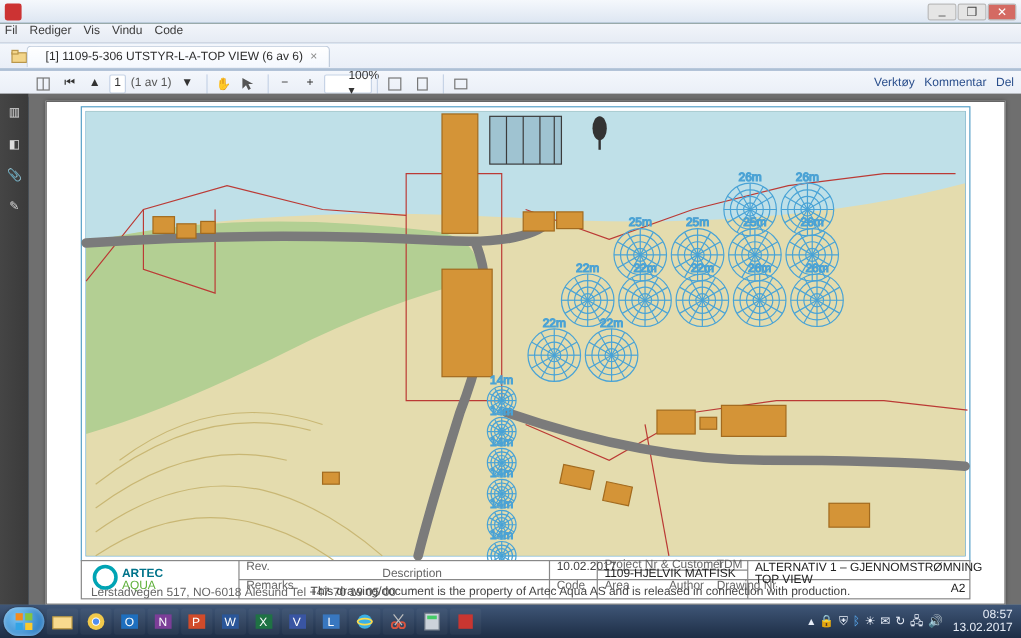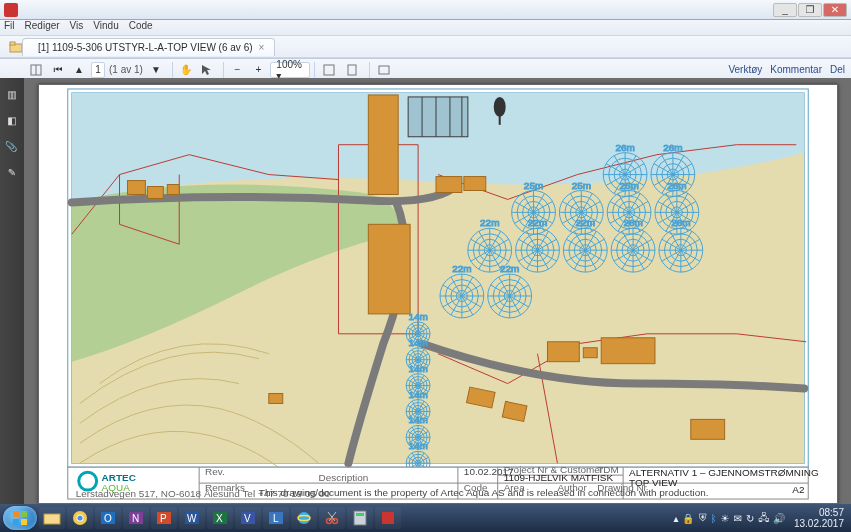--- a/index.html
+++ b/index.html
@@ -12,21 +12,21 @@
   .menubar{height:16px;background:linear-gradient(#f2f5fa,#e6ecf4);border-bottom:1px solid #cfd6e2;display:flex;align-items:flex-start;color:#3b3b3b;padding:0 4px}
   .menubar span{margin-right:10px}
   .tbrow{height:22px;background:linear-gradient(#f4f7fc,#e9eef7);border-bottom:1px solid #cfd6e2;display:flex;align-items:center;padding:0 6px;color:#333}
   .tbbtn{height:18px;min-width:18px;margin-right:3px;display:flex;align-items:center;justify-content:center;border:1px solid transparent;border-radius:3px;padding:0 2px;background:transparent}
   .tbbtn svg{display:block}
   .pill{background:#f2f6ff;border:1px solid #c6d3e6;padding:1px 6px;border-radius:3px;margin-right:8px}
   .sep{width:1px;height:16px;background:#c6d3e6;margin:0 4px}
   .tabbar{display:flex;align-items:flex-end;height:20px;background:linear-gradient(#e8edf5,#dfe6f1);border-bottom:1px solid #c1cddd;padding-left:22px}
   .tab{display:flex;align-items:center;height:18px;padding:0 10px 0 15px;background:linear-gradient(#fff,#f4f8fe);border:1px solid #c1cddd;border-bottom:none;border-radius:4px 4px 0 0;color:#2d2d2d;white-space:nowrap;max-width:300px;overflow:hidden;text-overflow:ellipsis}
   .tab .cx{margin-left:6px;color:#888}
-  .zoomfield{height:16px;width:40px;background:#fff;border:1px solid #c6d3e6;border-radius:2px;color:#333;padding-left:5px;display:flex;align-items:center}
+  .zoomfield{height:16px;width:40px;background:#fff;border:1px solid #c6d3e6;border-radius:2px;color:#333;padding-left:19px;display:flex;align-items:center}
   .pgfield{height:16px;width:14px;background:#fff;border:1px solid #c6d3e6;border-radius:2px;color:#333;text-align:center;display:flex;align-items:center;justify-content:center}
   .rightlinks{margin-left:auto;display:flex;align-items:flex-end}
   .link{color:#2a4e8c;margin-left:8px}
   .sidebar{position:absolute;top:78px;left:0;bottom:28px;width:24px;background:linear-gradient(90deg,#454545,#3a3a3a);display:flex;flex-direction:column;align-items:center;padding-top:8px}
   .sidebar span{width:16px;height:16px;margin-bottom:10px;color:#ddd;display:flex;align-items:center;justify-content:center}
   .viewer{position:absolute;top:78px;left:24px;right:0;bottom:28px;background:#6f6f6f;overflow:hidden;display:flex;align-items:flex-end;justify-content:center;padding:0}
   .page{width:800px;height:420px;background:#fff;margin-top:0;position:relative;border:1px solid #666;box-shadow:0 0 4px rgba(0,0,0,.5)}
   .page svg{width:100%;height:100%}
   .taskbar{position:absolute;left:0;right:0;bottom:0;height:28px;background:linear-gradient(#3f5677,#1d2d45);display:flex;align-items:center;padding:0 3px}
   .start{width:34px;height:24px;background:radial-gradient(circle at 35% 35%,#79c5f6,#1769b5);border-radius:14px;display:flex;align-items:center;justify-content:center;box-shadow:inset 0 0 4px rgba(255,255,255,.5),0 0 2px rgba(0,0,0,.5)}

